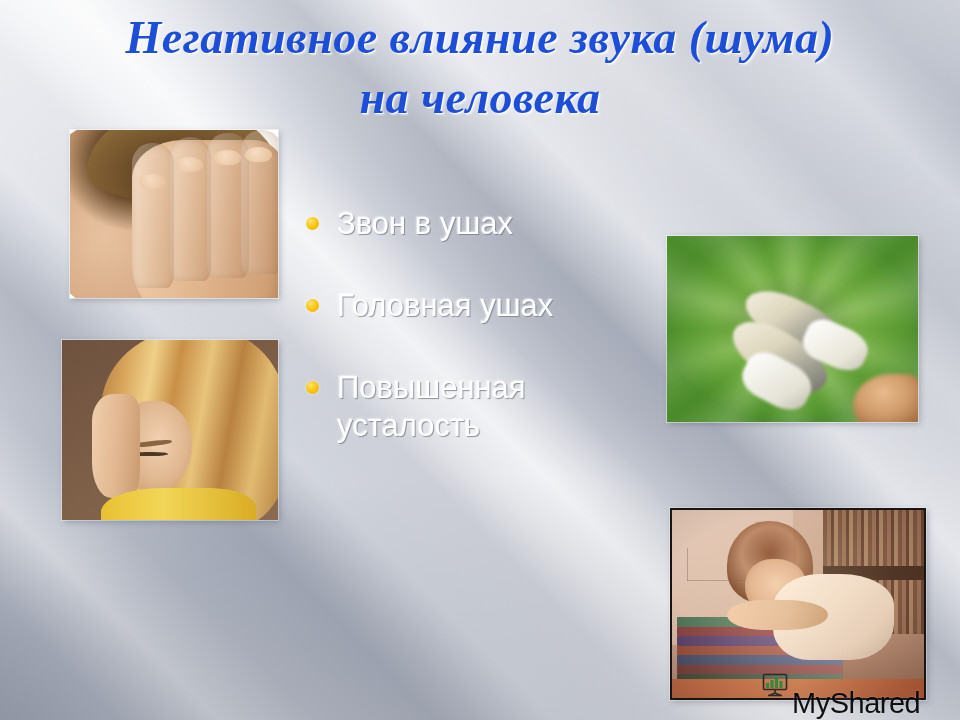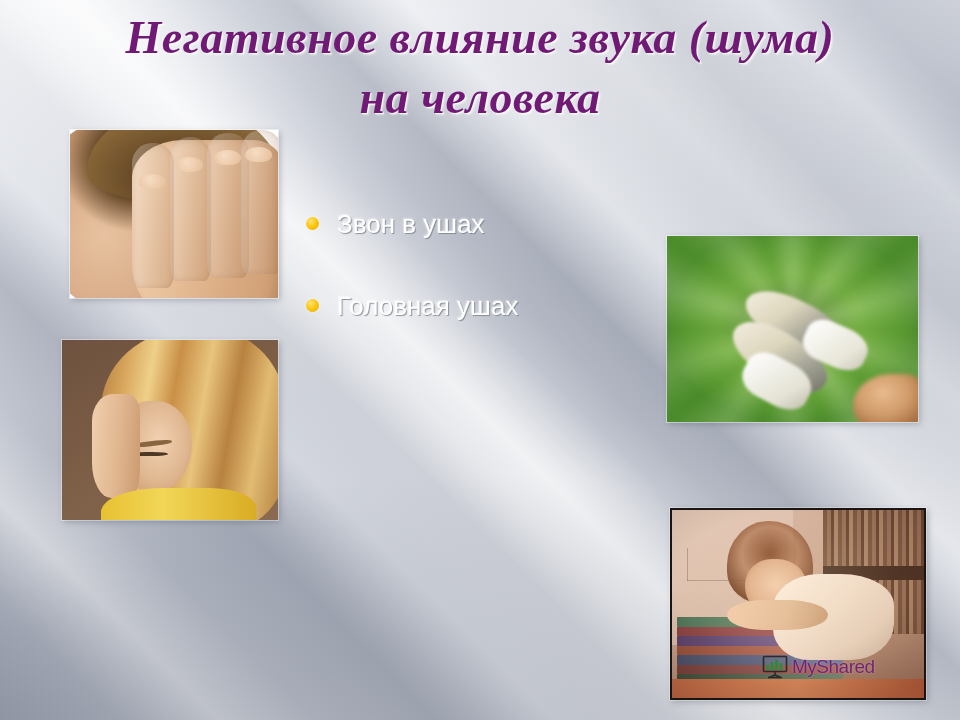--- a/index.html
+++ b/index.html
@@ -86,21 +86,21 @@
     left: 20px;
     top: 8px;
     width: 920px;
     text-align: center;
     font-family: "Liberation Serif", "DejaVu Serif", serif;
     font-style: italic;
     font-weight: 700;
     font-size: 46px;
     line-height: 60px;
     letter-spacing: 0.5px;
-    color: #701a75;
+    color: #1d4ed8;
     text-shadow:
       1px 1px 0 rgba(255,255,255,0.85),
       2px 2px 2px rgba(255,255,255,0.55);
     white-space: pre-line;
   }
 
   
   #bullets {
     position: absolute;
     left: 306px;
@@ -120,21 +120,21 @@
     height: 13px;
     margin-top: 12px;
     margin-right: 18px;
     border-radius: 50%;
     background: radial-gradient(circle at 36% 32%, #ffe27a 0%, #fdc80e 46%, #e8a900 100%);
     box-shadow: 0 0 3px rgba(255,255,255,0.7);
   }
   .bullet-text {
     flex: 1 1 auto;
     font-family: "Liberation Sans", sans-serif;
-    font-size: 26px;
+    font-size: 31px;
     line-height: 38px;
     font-weight: 400;
     color: #ffffff;
     text-shadow:
       1px 1px 1px rgba(110,116,130,0.75),
       -1px -1px 1px rgba(255,255,255,0.4),
       0 0 4px rgba(255,255,255,0.35);
     white-space: pre-line;
   }
 
@@ -451,27 +451,28 @@
     gap: 4px;
     pointer-events: none;
   }
   .watermark .wm-icon {
     width: 26px;
     height: 26px;
     flex: 0 0 auto;
   }
   .watermark .wm-text {
     font-family: "Liberation Sans", sans-serif;
-    font-size: 19px;
+    font-size: 29px;
     line-height: 30px;
     font-weight: 400;
-    color: #701a75;
+    color: #000000;
     opacity: 0.92;
     letter-spacing: -0.5px;
     text-shadow: 0 0 2px rgba(255,255,255,0.35);
+    margin-top: 36px;
   }
 </style>
 </head>
 <body>
 
 <div id="slide">
 
   <div class="bg-layer bg-base"></div>
   <div class="bg-layer bg-streaks"></div>
   <div class="bg-layer bg-sheen-a"></div>
@@ -487,20 +488,25 @@
       <span class="bullet-dot"></span>
       <span class="bullet-text">Звон в ушах</span>
     </div>
 
 
     <div class="bullet-row">
       <span class="bullet-dot"></span>
       <span class="bullet-text">Головная ушах</span>
     </div>
 
+    <div class="bullet-row">
+      <span class="bullet-dot"></span>
+      <span class="bullet-text">Повышенная
+усталость</span>
+    </div>
 
   </div>
 
   <div class="photo" id="photo-ear">
     <div class="photo-inner">
       <div class="skin-head"></div>
       <div class="hair"></div>
       <div class="ear"></div>
       <div class="hand"></div>
       <div class="finger f1"></div>

